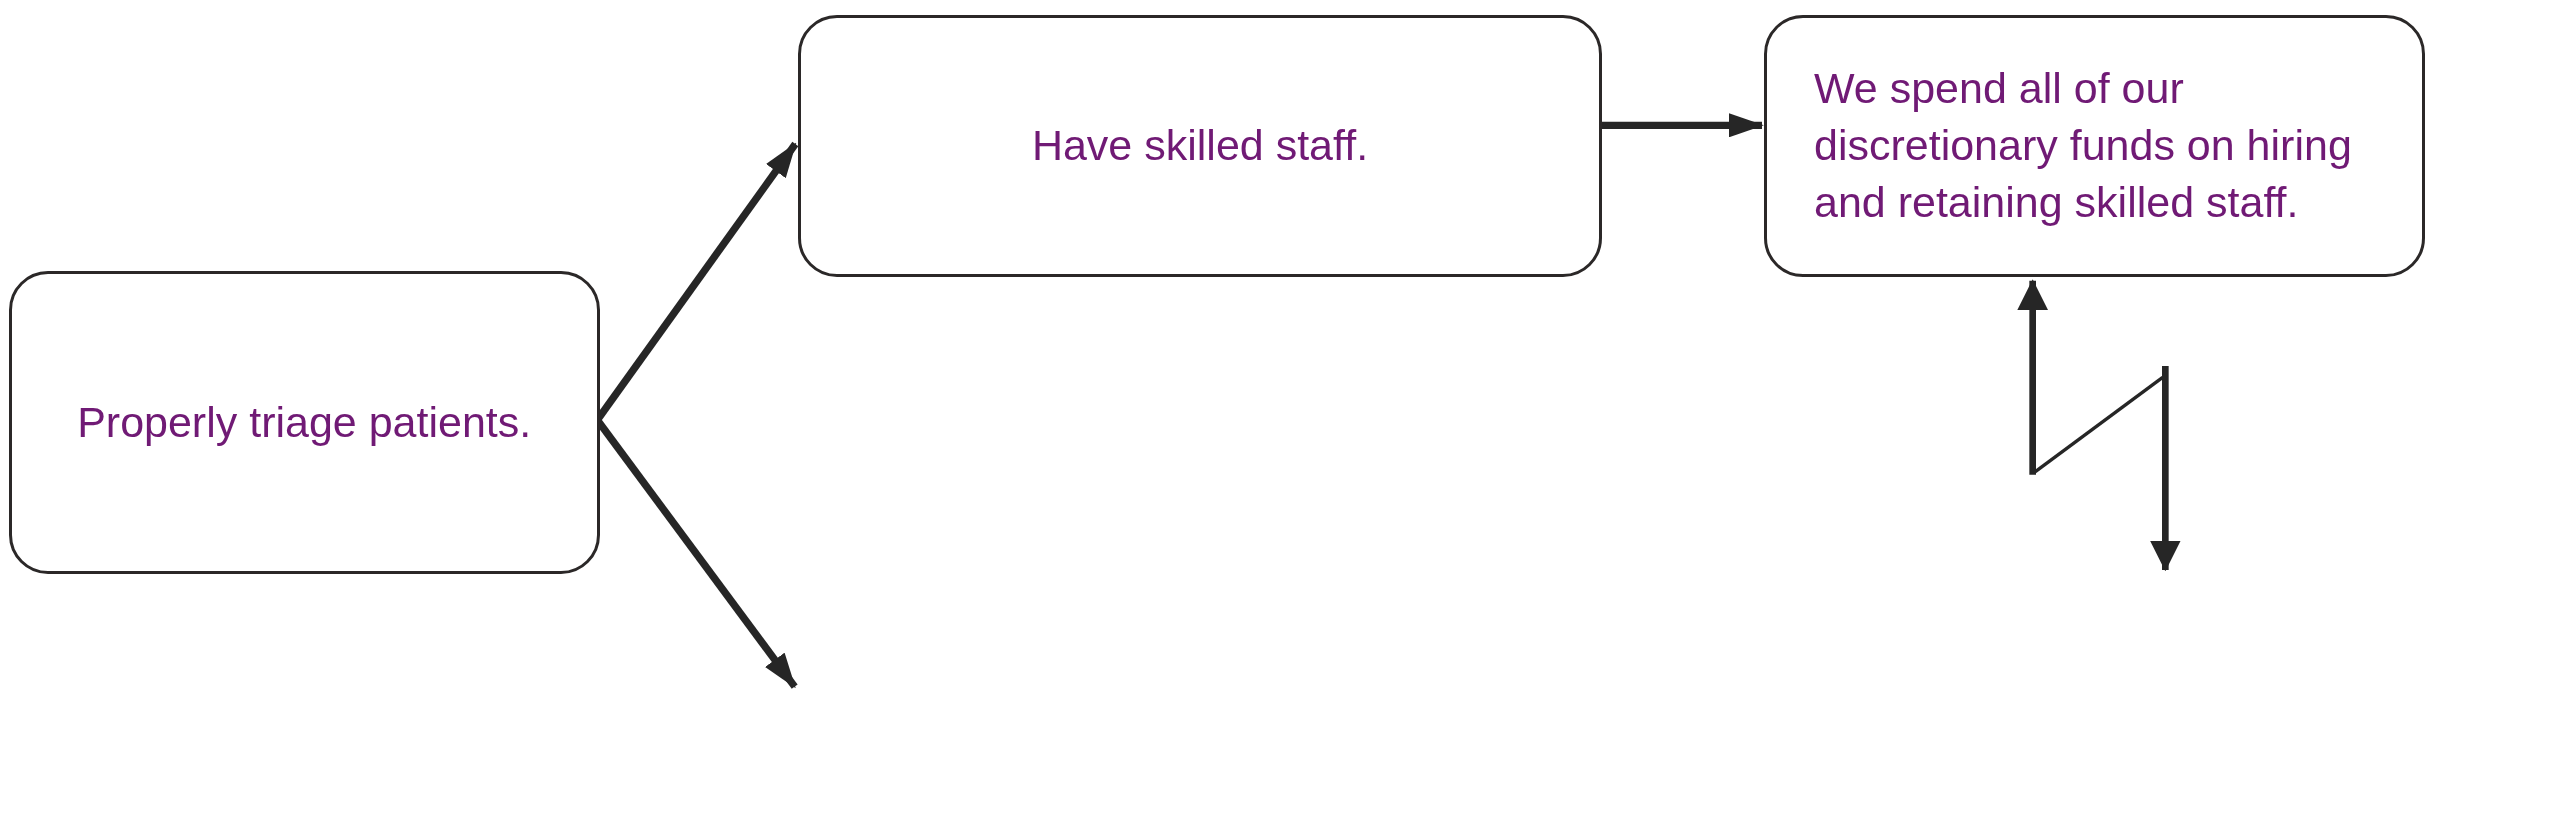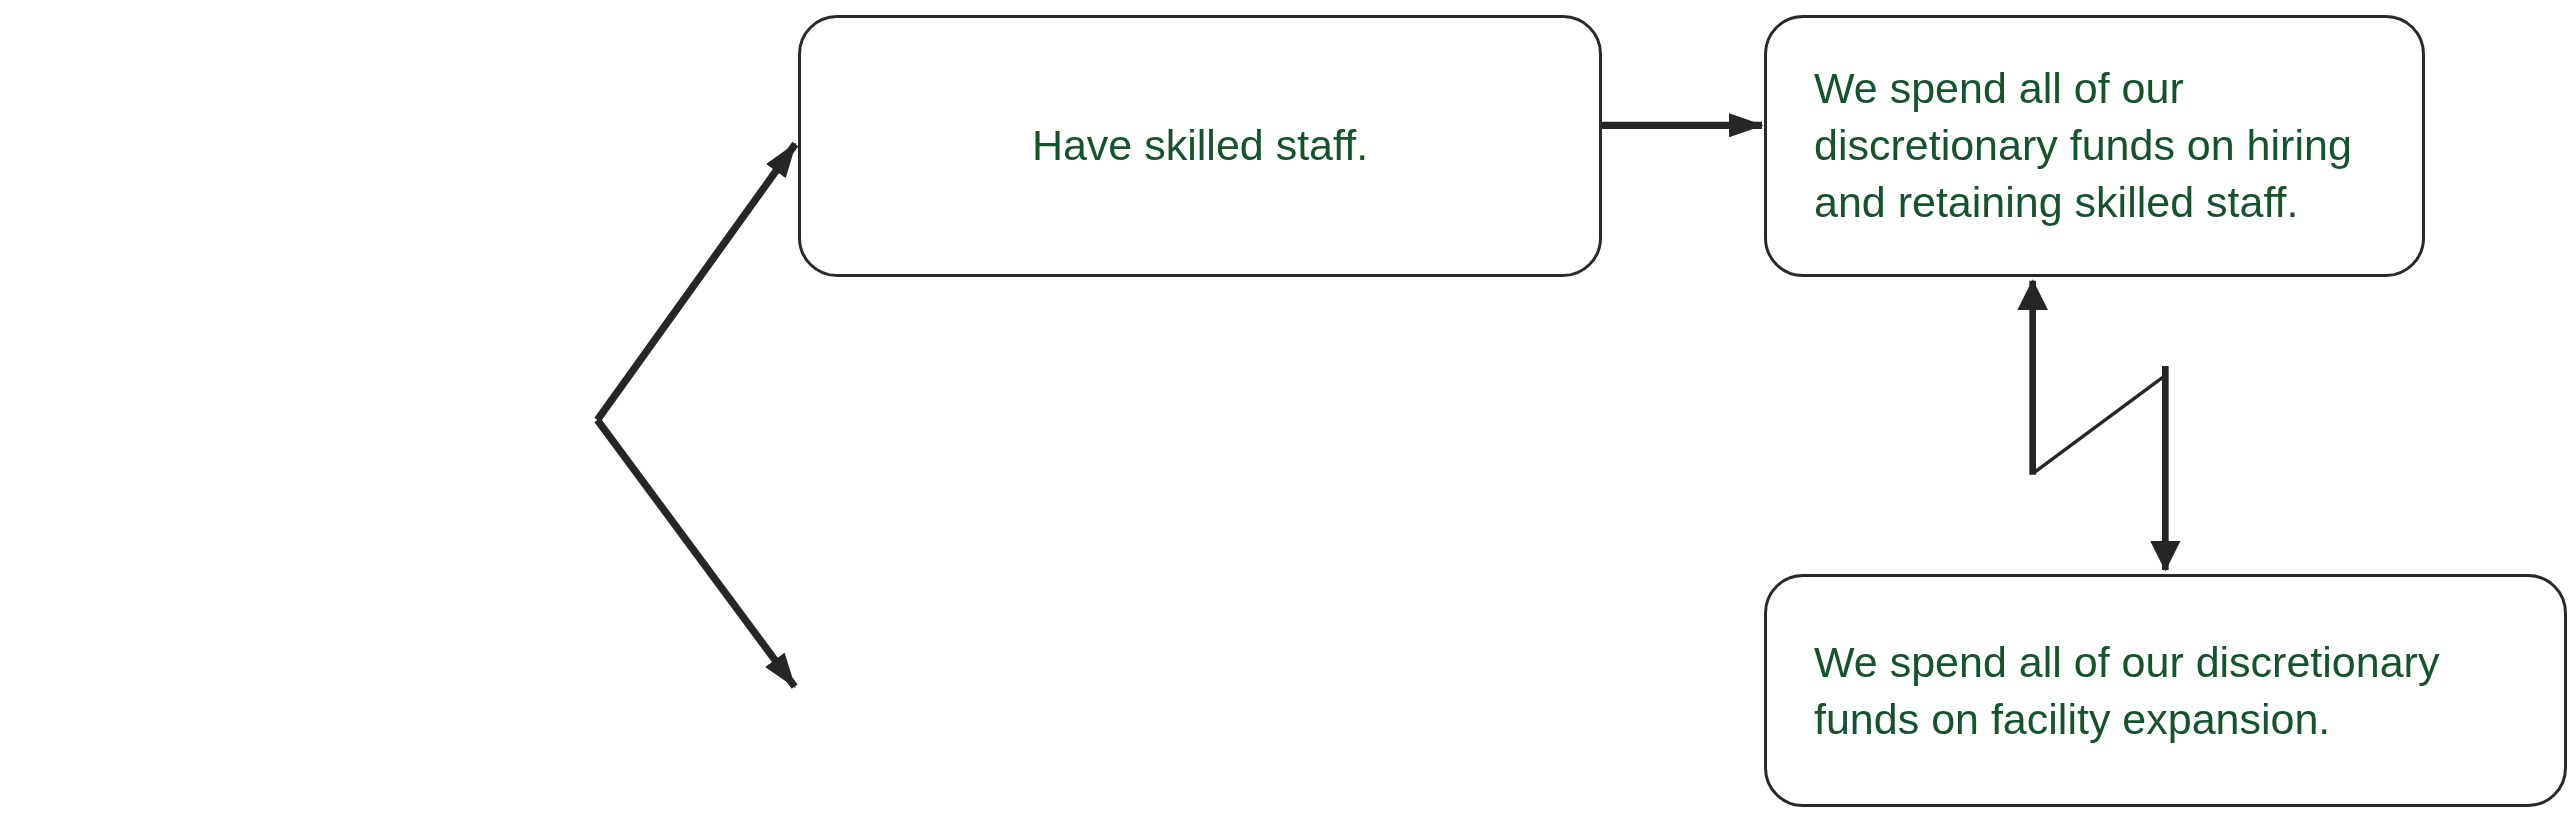--- a/index.html
+++ b/index.html
@@ -23,21 +23,21 @@
   }
   .node {
     position: absolute;
     box-sizing: border-box;
     background: #ffffff;
     border: 3.3px solid #2b2828;
     border-radius: 39px;
     display: flex;
     align-items: center;
     justify-content: center;
-    color: #14532d;
+    color: #701a75;
     font-size: 43px;
     line-height: 57px;
     text-align: center;
   }
   .node .label {
     white-space: pre;
   }
   #node-triage          { left: 8.7px;   top: 271px; width: 591px;  height: 303px; }
   #node-skilled-staff   { left: 798px; top: 14.7px;  width: 804px; height: 262px; }
   #node-treatment-spaces{ left: 796px; top: 569px; width: 804px; height: 237px; }
@@ -69,31 +69,30 @@
 
     <line x1="2401" y1="188" x2="2642" y2="188" stroke="#262626" stroke-width="11" marker-end="url(#ah)"></line>
 
     <g>
       <line x1="3048" y1="712" x2="3048" y2="421" stroke="#262626" stroke-width="10" marker-end="url(#ah-wide)"></line>
       <line x1="3050" y1="709" x2="3243" y2="566" stroke="#262626" stroke-width="5"></line>
       <line x1="3247" y1="549" x2="3247" y2="855" stroke="#262626" stroke-width="10" marker-end="url(#ah-wide)"></line>
     </g>
   </svg>
 
+  <div class="node" id="node-triage">
+    <span class="label">Properly triage patients.</span>
+  </div>
 
   <div class="node" id="node-skilled-staff">
     <span class="label">Have skilled staff.</span>
   </div>
 
 
   <div class="node" id="node-funds-staff">
     <span class="label">We spend all of our
 discretionary funds on hiring
 and retaining skilled staff.</span>
   </div>
 
-  <div class="node" id="node-funds-facility">
-    <span class="label">We spend all of our discretionary
-funds on facility expansion.</span>
-  </div>
 
 </div>
 
 
 </body></html>

